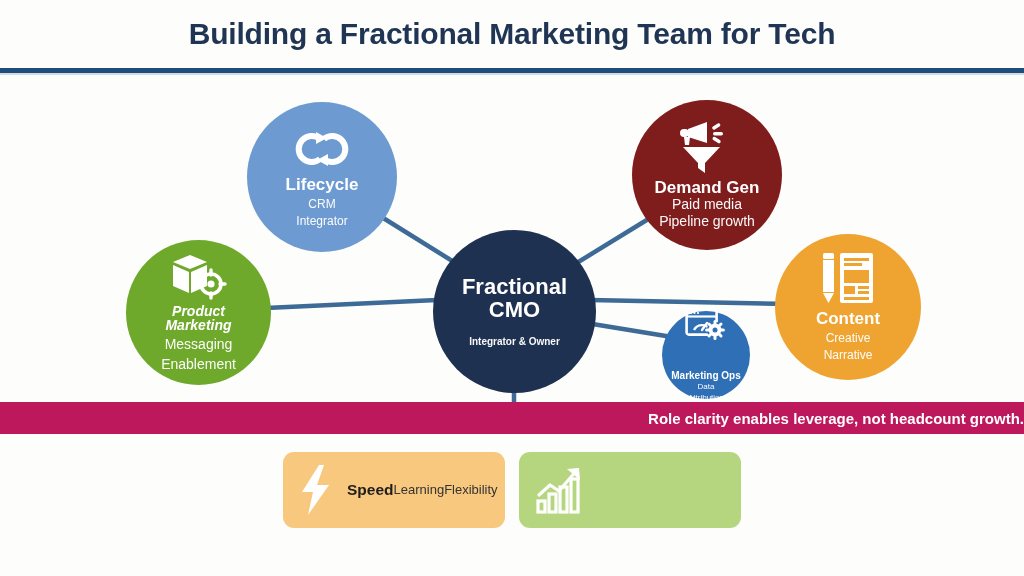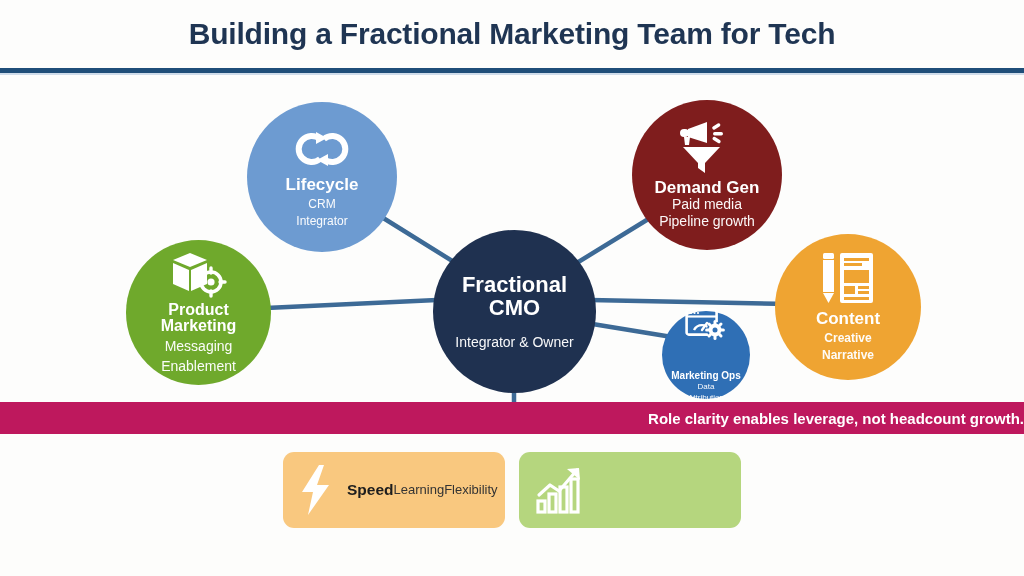--- a/index.html
+++ b/index.html
@@ -87,21 +87,21 @@
     opacity: 0.97;
   }
 
   
   #node-center {
     left: 433px; top: 230px;
     width: 163px; height: 163px;
     background: #1f3150;
   }
   #node-center .node-title { font-size: 22px; }
-  #node-center .node-sub { font-size: 14px; margin-top: 15px; }
+  #node-center .node-sub { font-size: 10px; margin-top: 15px; font-weight: bold; }
 
   
   #node-lifecycle {
     left: 247px; top: 102px;
     width: 150px; height: 150px;
     background: #6d9bd1;
   }
   #node-lifecycle .node-icon { margin-bottom: 4px; }
   #node-lifecycle .node-title { font-size: 17px; }
   #node-lifecycle .node-sub { font-size: 12px; margin-top: 3px; }
@@ -116,32 +116,32 @@
   #node-demandgen .node-title { font-size: 17px; }
   #node-demandgen .node-sub { font-size: 14px; margin-top: 0; }
 
   
   #node-productmarketing {
     left: 126px; top: 240px;
     width: 145px; height: 145px;
     background: #6fa92c;
   }
   #node-productmarketing .node-icon { margin-bottom: 3px; }
-  #node-productmarketing .node-title { font-size: 16px; }
+  #node-productmarketing .node-title { font-size: 14px; font-style: italic; }
   #node-productmarketing .node-sub { font-size: 14px; margin-top: 3px; }
 
   
   #node-content {
     left: 775px; top: 234px;
     width: 146px; height: 146px;
     background: #efa432;
   }
   #node-content .node-icon { margin-bottom: 5px; }
   #node-content .node-title { font-size: 17px; }
-  #node-content .node-sub { font-size: 12px; margin-top: 3px; font-weight: bold; }
+  #node-content .node-sub { font-size: 12px; margin-top: 3px; }
 
   
   #node-marketingops {
     left: 662px; top: 311px;
     width: 88px; height: 88px;
     background: #2f6fb5;
   }
   #node-marketingops .node-icon { margin-bottom: 1px; }
   #node-marketingops .node-title { font-size: 10px; margin-top: 28px; }
   #node-marketingops .node-sub { font-size: 8px; margin-top: 1px; }

